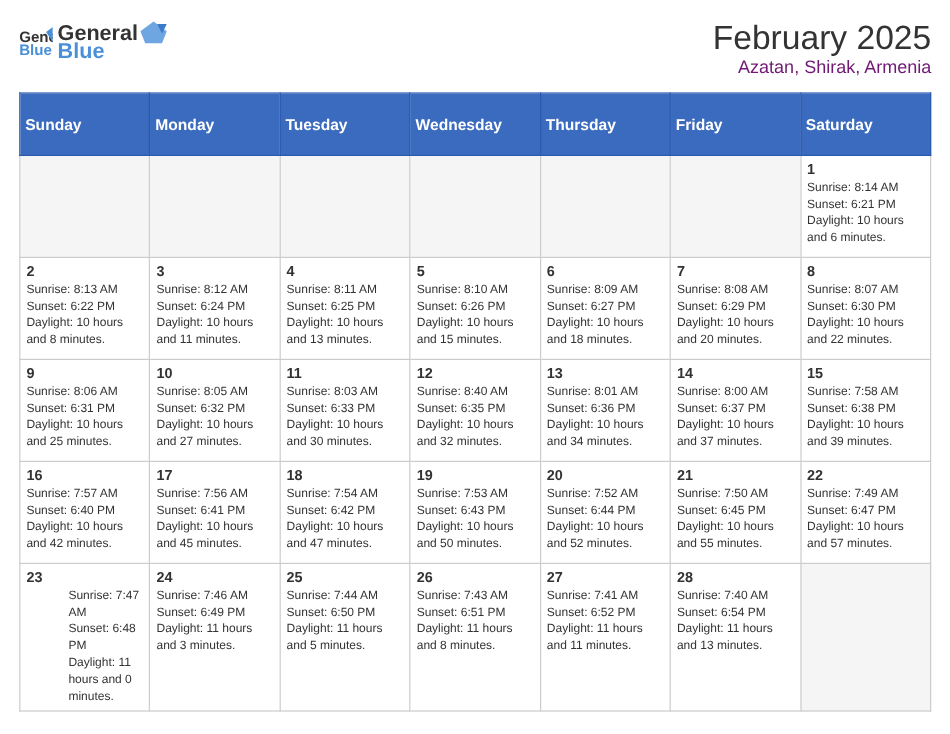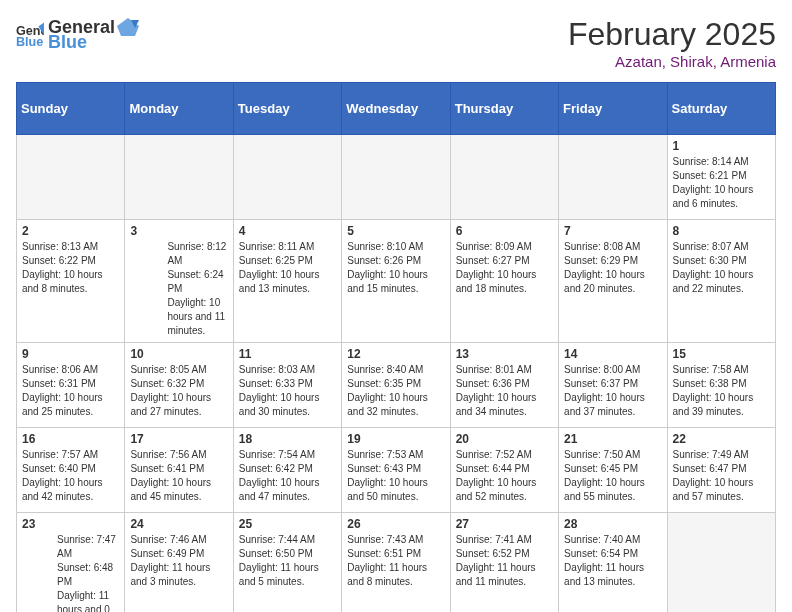--- a/index.html
+++ b/index.html
@@ -22,21 +22,21 @@
       gap: 4px;
     }
     .logo-icon {
       width: 28px;
       height: 28px;
     }
     .title-area {
       text-align: right;
     }
     .main-title {
-      font-size: 32px;
+      font-size: 28px;
       font-weight: normal;
       color: #333;
     }
     .subtitle {
       font-size: 15px;
       color: #701a75;
     }
     table {
       width: 100%;
       border-collapse: collapse;
@@ -131,21 +131,21 @@
       </tr>
       <tr>
         <td>
           <div class="day-number">2</div>
           <div class="day-info" style="white-space: pre-line;">Sunrise: 8:13 AM
 Sunset: 6:22 PM
 Daylight: 10 hours and 8 minutes.</div>
         </td>
         <td>
           <div class="day-number">3</div>
-          <div class="day-info" style="white-space: pre-line; margin-left: 37px;">Sunrise: 8:12 AM
+          <div class="day-info" style="white-space: pre-line;">Sunrise: 8:12 AM
 Sunset: 6:24 PM
 Daylight: 10 hours and 11 minutes.</div>
         </td>
         <td>
           <div class="day-number">4</div>
           <div class="day-info" style="white-space: pre-line;">Sunrise: 8:11 AM
 Sunset: 6:25 PM
 Daylight: 10 hours and 13 minutes.</div>
         </td>
         <td>

